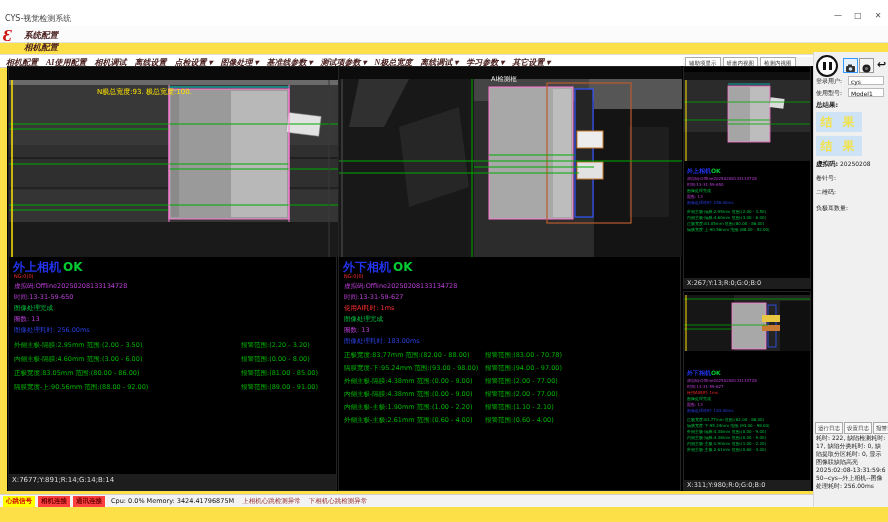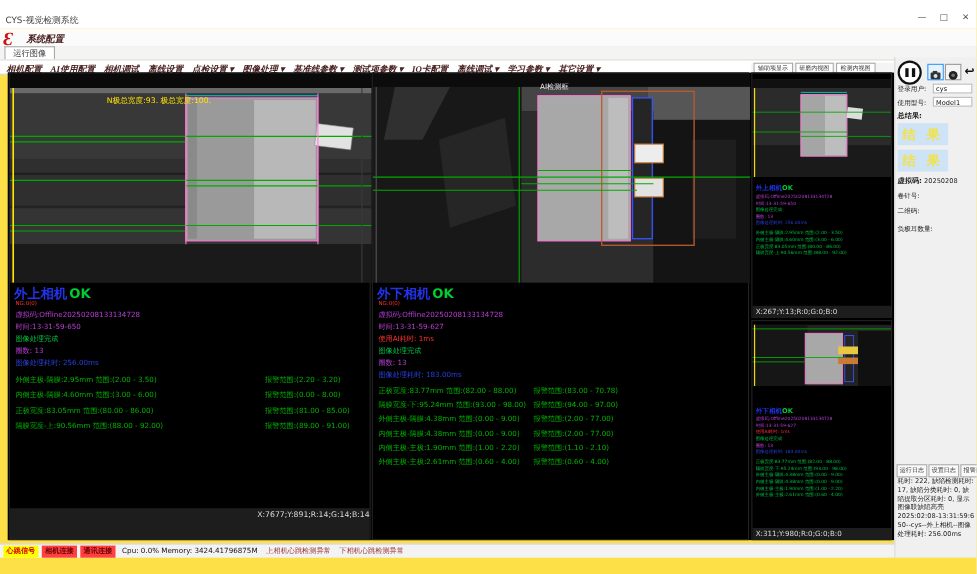--- a/index.html
+++ b/index.html
@@ -19,22 +19,22 @@
   .tabrow{position:absolute;top:42px;left:0;width:888px;height:12px;background:#f4f4f4;}
   .runtab{position:absolute;left:4px;top:0;height:11px;padding:0 7px;background:#fff;border:1px solid #aaa;border-bottom:none;
           font-size:7.5px;color:#333;line-height:11px;}
   .toolbar{position:absolute;top:54px;left:0;width:813px;height:12px;background:#ffffff;border-top:1px solid #ddd;border-bottom:1px solid #cfcfcf;}
   .toolrow{position:absolute;left:6px;top:2px;display:flex;}
   .toolitem{font-family:"Liberation Serif",serif;font-style:italic;font-weight:bold;
             font-size:8px;color:#4a2020;margin-right:8px;white-space:nowrap;}
   
   .main{position:absolute;top:66px;left:7px;width:806px;height:425px;background:#000;}
   .campanel{position:absolute;top:0;height:425px;background:#000;border:1px solid #232323;box-sizing:border-box;}
-  .coordbar{position:absolute;left:0;bottom:0;width:100%;height:28px;background:#1d1d1d;color:#dcdcdc;
-            font-size:7px;line-height:12px;padding-left:3px;box-sizing:border-box;white-space:nowrap;text-align:right;}
+  .coordbar{position:absolute;left:0;bottom:0;width:100%;height:16px;background:#1d1d1d;color:#dcdcdc;
+            font-size:7px;line-height:12px;padding-left:3px;box-sizing:border-box;white-space:nowrap;}
   .camtitle{position:absolute;left:4px;font-weight:bold;font-size:12px;color:#2233ee;white-space:nowrap;}
   .camtitle .ok{color:#00cc33;margin-left:2px;}
   .ngtext{position:absolute;left:5px;font-size:5px;color:#ff3030;}
   .iline{position:absolute;left:5px;font-size:6.5px;white-space:nowrap;}
   .t-mag{color:#bb3fd8;} .t-grn{color:#00c040;} .t-blu{color:#2a3fe0;} .t-red{color:#ff3030;}
   .mrow{position:absolute;left:0;width:100%;height:10px;}
   .mtext{position:absolute;left:5px;font-size:6.5px;color:#00b400;white-space:nowrap;}
   .malarm{position:absolute;font-size:6.5px;color:#00b400;white-space:nowrap;text-align:center;}
   .overlaytxt{position:absolute;font-size:7px;color:#ffe400;white-space:nowrap;}
   .aitxt{position:absolute;font-size:6.5px;color:#e8e8e8;white-space:nowrap;}
@@ -87,35 +87,32 @@
   <div class="menurow">
     <span class="menuitem">系统配置</span>
     <span class="menuitem">相机配置</span>
     <span class="menuitem">通讯配置</span>
     <span class="menuitem">IO卡配置 ▾</span>
     <span class="menuitem">光源控制配置 ▾</span>
     <span class="menuitem">查看 ▾</span>
     <span class="menuitem">系统语言切换</span>
   </div>
 
-  <div class="tabrow">
-    <span class="runtab">运行图像</span>
-  </div>
 
   <div class="toolbar">
     <div class="toolrow">
       <span class="toolitem">相机配置</span>
       <span class="toolitem">AI使用配置</span>
       <span class="toolitem">相机调试</span>
       <span class="toolitem">离线设置</span>
       <span class="toolitem">点检设置 ▾</span>
       <span class="toolitem">图像处理 ▾</span>
       <span class="toolitem">基准线参数 ▾</span>
       <span class="toolitem">测试项参数 ▾</span>
-      <span class="toolitem">IO卡配置</span>
+      <span class="toolitem">N极总宽度</span>
       <span class="toolitem">离线调试 ▾</span>
       <span class="toolitem">学习参数 ▾</span>
       <span class="toolitem">其它设置 ▾</span>
     </div>
   </div>
 
   <div class="minitabs">
     <span class="minitab">辅助项显示</span>
     <span class="minitab">研磨内视图</span>
     <span class="minitab">检测内视图</span>

